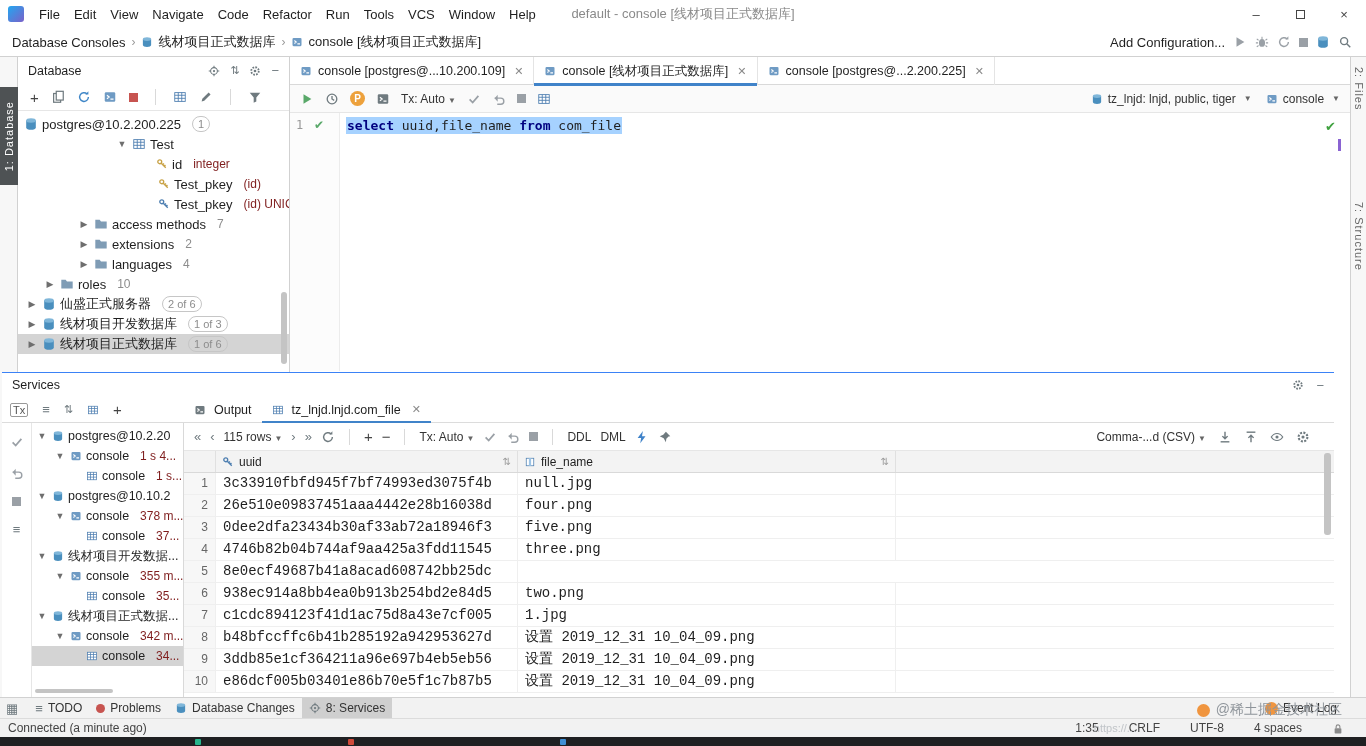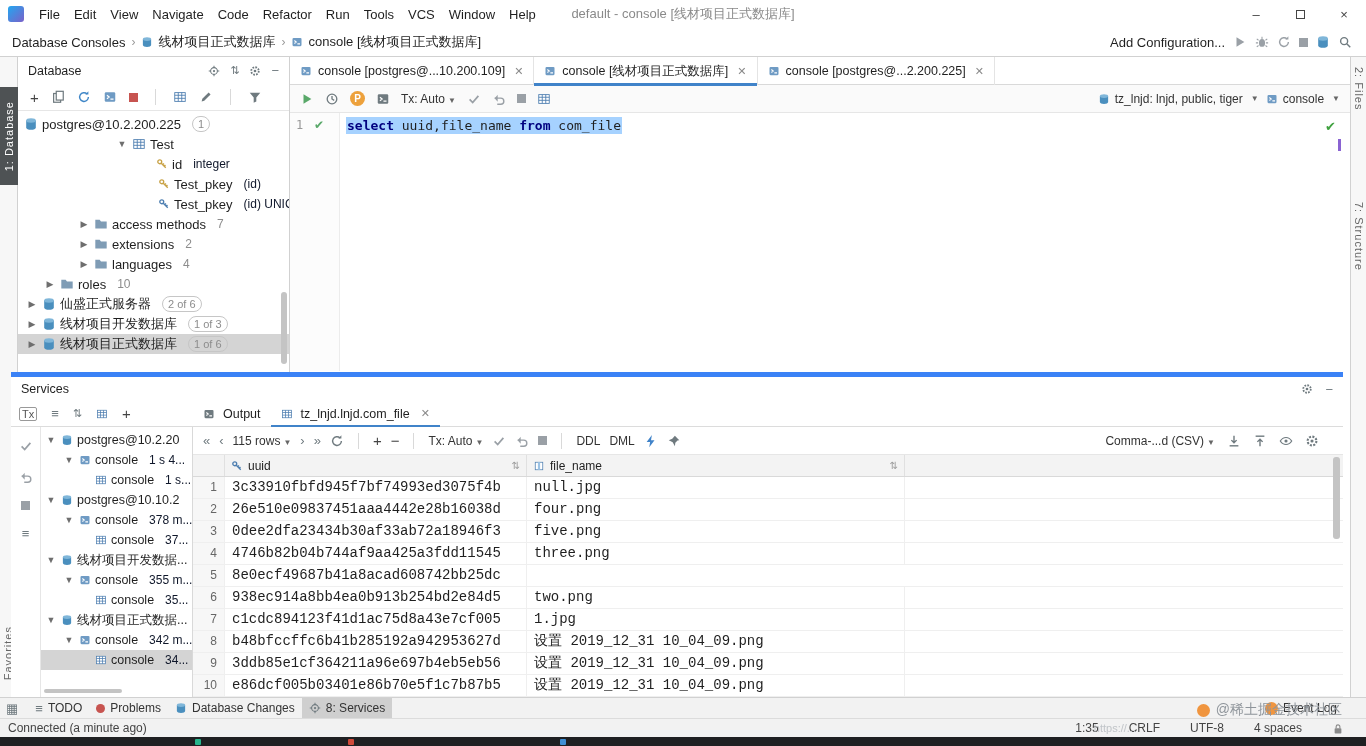--- a/index.html
+++ b/index.html
@@ -41,46 +41,46 @@
   #dbpanel{position:absolute;left:18px;top:57px;width:272px;height:315px;background:#fff;border-right:1px solid #d1d1d1}
   .pheader{height:27px;display:flex;align-items:center;padding:0 10px;font-size:12.5px;background:#fff}
   .pheader .hicons{margin-left:auto;display:flex;gap:10px;align-items:center}
   .ptoolbar{height:27px;display:flex;align-items:center;gap:12px;padding:0 12px;border-bottom:1px solid #e6e6e6}
   .tree{padding-top:3px;overflow:hidden}
   .trow{height:20px;display:flex;align-items:center;gap:4px;white-space:nowrap;overflow:hidden;padding-right:4px}
   .trow .chev{width:12px;font-size:9px;color:#6e6e6e;text-align:center;flex:0 0 auto}
   .trow.sel{background:#d4d4d4}
   .badge{color:#8c8c8c;font-size:12px;margin-left:7px}
   .badge.box{border:1px solid #c6c6c6;border-radius:8px;padding:0 5px;font-size:11px;line-height:14px}
-  .meta{color:#0f172a;margin-left:7px;font-size:12px}
+  .meta{color:#7f1d1d;margin-left:7px;font-size:12px}
   .vscroll{position:absolute;background:#c4c4c4;border-radius:3px}
 
   
   #editor{position:absolute;left:290px;top:57px;width:1060px;height:315px;background:#fff}
   .etabs{height:28px;display:flex;border-bottom:1px solid #d9d9d9;background:#fff}
   .etab{display:flex;align-items:center;gap:6px;height:28px;padding:0 10px;border-right:1px solid #e4e4e4;font-size:12.5px;position:relative;white-space:nowrap}
   .etab.active::after{content:"";position:absolute;left:0;right:0;bottom:-1px;height:3px;background:#4083c9}
   .etab .x{color:#8a8a8a;font-size:11px;margin-left:3px}
   .etoolbar{height:28px;display:flex;align-items:center;gap:11px;padding:0 10px;border-bottom:1px solid #e6e6e6;background:#fafafa;font-size:12px;color:#333}
-  .etoolbar .rgt{margin-left:auto;display:flex;align-items:center;gap:7px}
+  .etoolbar .rgt{margin-left:auto;display:flex;align-items:center;gap:14px}
   .pbadge{width:15px;height:15px;border-radius:50%;background:#eda13c;color:#fff;font-size:10px;font-weight:bold;display:flex;align-items:center;justify-content:center}
   .graysq{width:9px;height:9px;background:#9aa0a6;display:inline-block}
   .redsq{width:9px;height:9px;background:#c75450;display:inline-block}
   .ebody{position:relative;height:258px;background:#fff}
   .gutter{position:absolute;left:0;top:0;bottom:0;width:50px;background:#fcfcfc;border-right:1px solid #ececec;font-size:12px;color:#999}
   .gutter .ln{position:absolute;left:6px;top:5px}
   .gutter .ok{position:absolute;left:24px;top:5px;color:#59a869;font-size:12px}
   .codeline{position:absolute;left:56px;top:5px;white-space:pre;font-size:13px}
   .selhl{background:#a6d2ff;padding:1px 1px}
   .kw{color:#000080;font-weight:bold}
   .insp-ok{position:absolute;right:14px;top:6px;color:#3fa13f;font-size:13px}
   .caretmark{position:absolute;right:9px;top:26px;width:3px;height:12px;background:#8a63d2}
 
   
-  #services{position:absolute;left:11px;top:372px;width:1332px;height:325px;background:#fff;border-top:5px solid #3b82f6}
+  #services{position:absolute;left:2px;top:372px;width:1332px;height:325px;background:#fff;border-top:1px solid #3b82f6}
   .sheader{height:24px;display:flex;align-items:center;padding:0 10px;font-size:12.5px;background:#fff}
   .sheader .hicons{margin-left:auto;display:flex;gap:12px;align-items:center}
   .stabsrow{position:absolute;left:0;top:24px;right:0;height:26px;border-bottom:1px solid #dcdcdc;display:flex;align-items:center;background:#fff}
   .stabsrow .licons{width:182px;display:flex;align-items:center;gap:14px;padding-left:8px;flex:0 0 auto}
   .stab{display:flex;align-items:center;gap:8px;height:26px;padding:0 10px;font-size:12.5px;position:relative;white-space:nowrap}
   .stab.active{background:#fff}
   .stab.active::after{content:"";position:absolute;left:0;right:0;bottom:-1px;height:3px;background:#4083c9}
   .txicon{font-size:11px;font-weight:normal;color:#555;border:1px solid #999;border-radius:2px;padding:0 2px;line-height:12px}
   .svtool{position:absolute;left:0;top:50px;width:30px;bottom:0;border-right:1px solid #e6e6e6;display:flex;flex-direction:column;align-items:center;gap:17px;padding-top:12px}
   .stree{position:absolute;left:30px;top:50px;width:152px;bottom:0;border-right:1px solid #d9d9d9;overflow:hidden;padding-top:3px}

